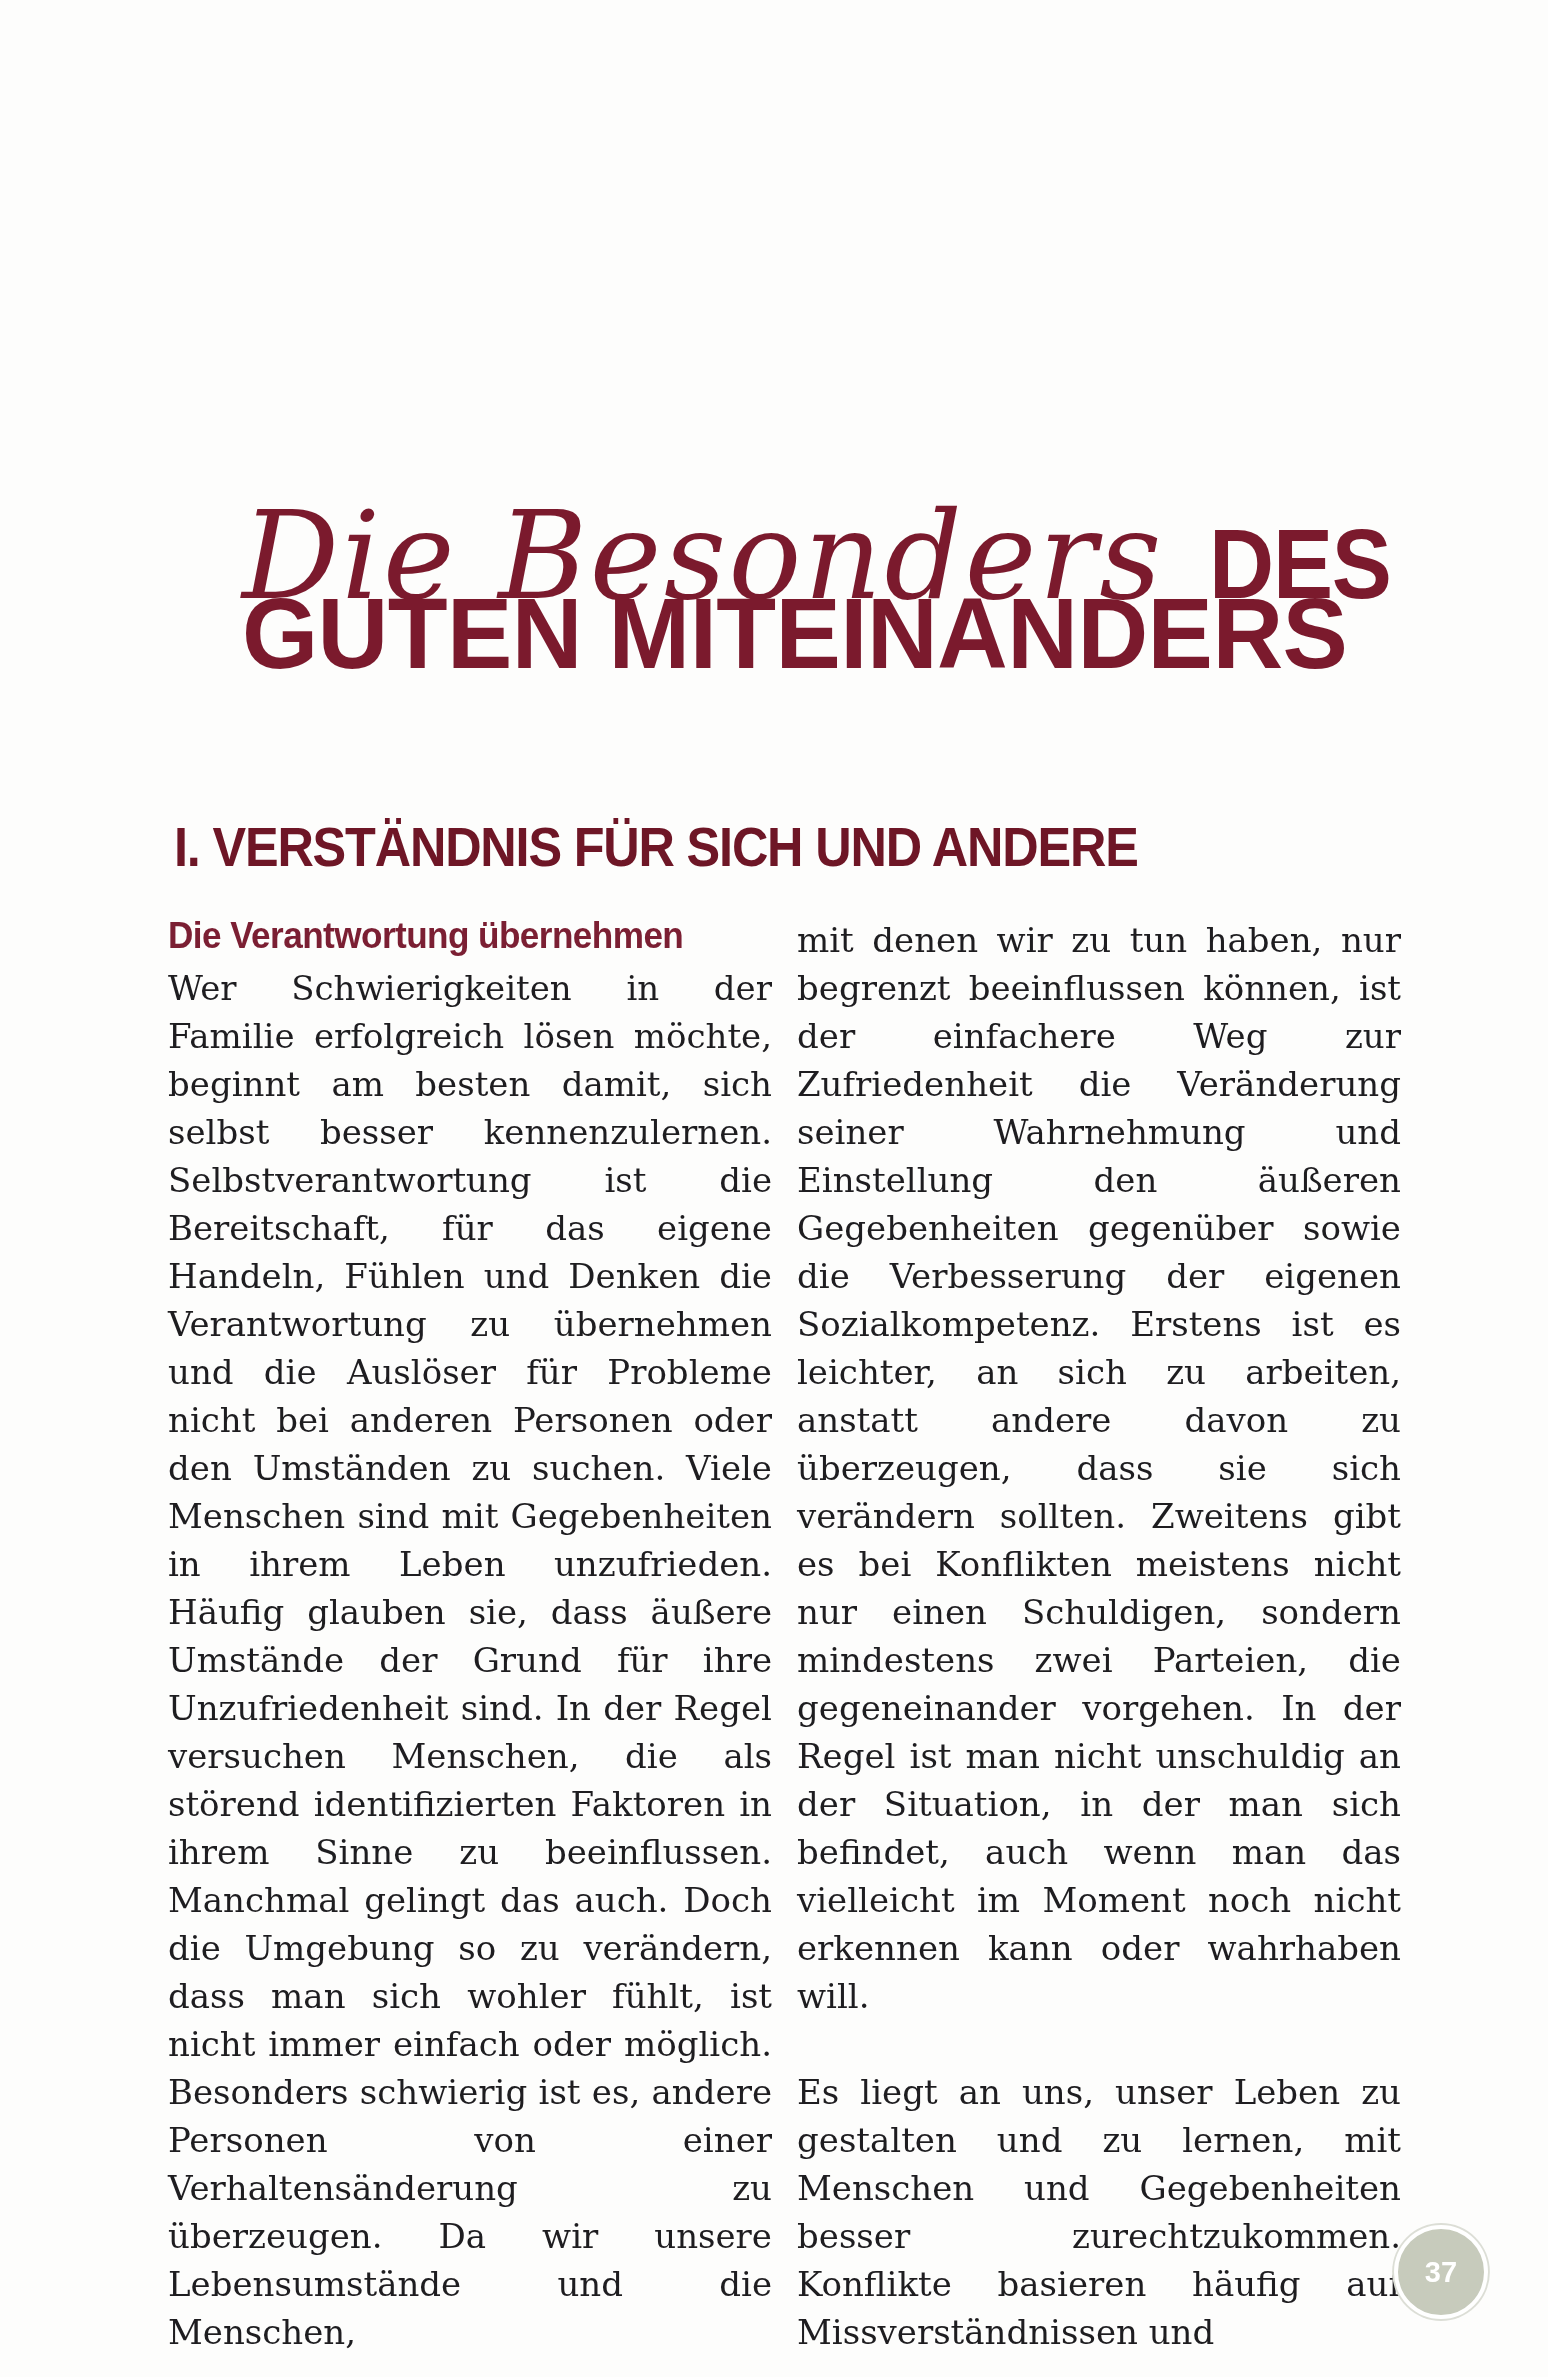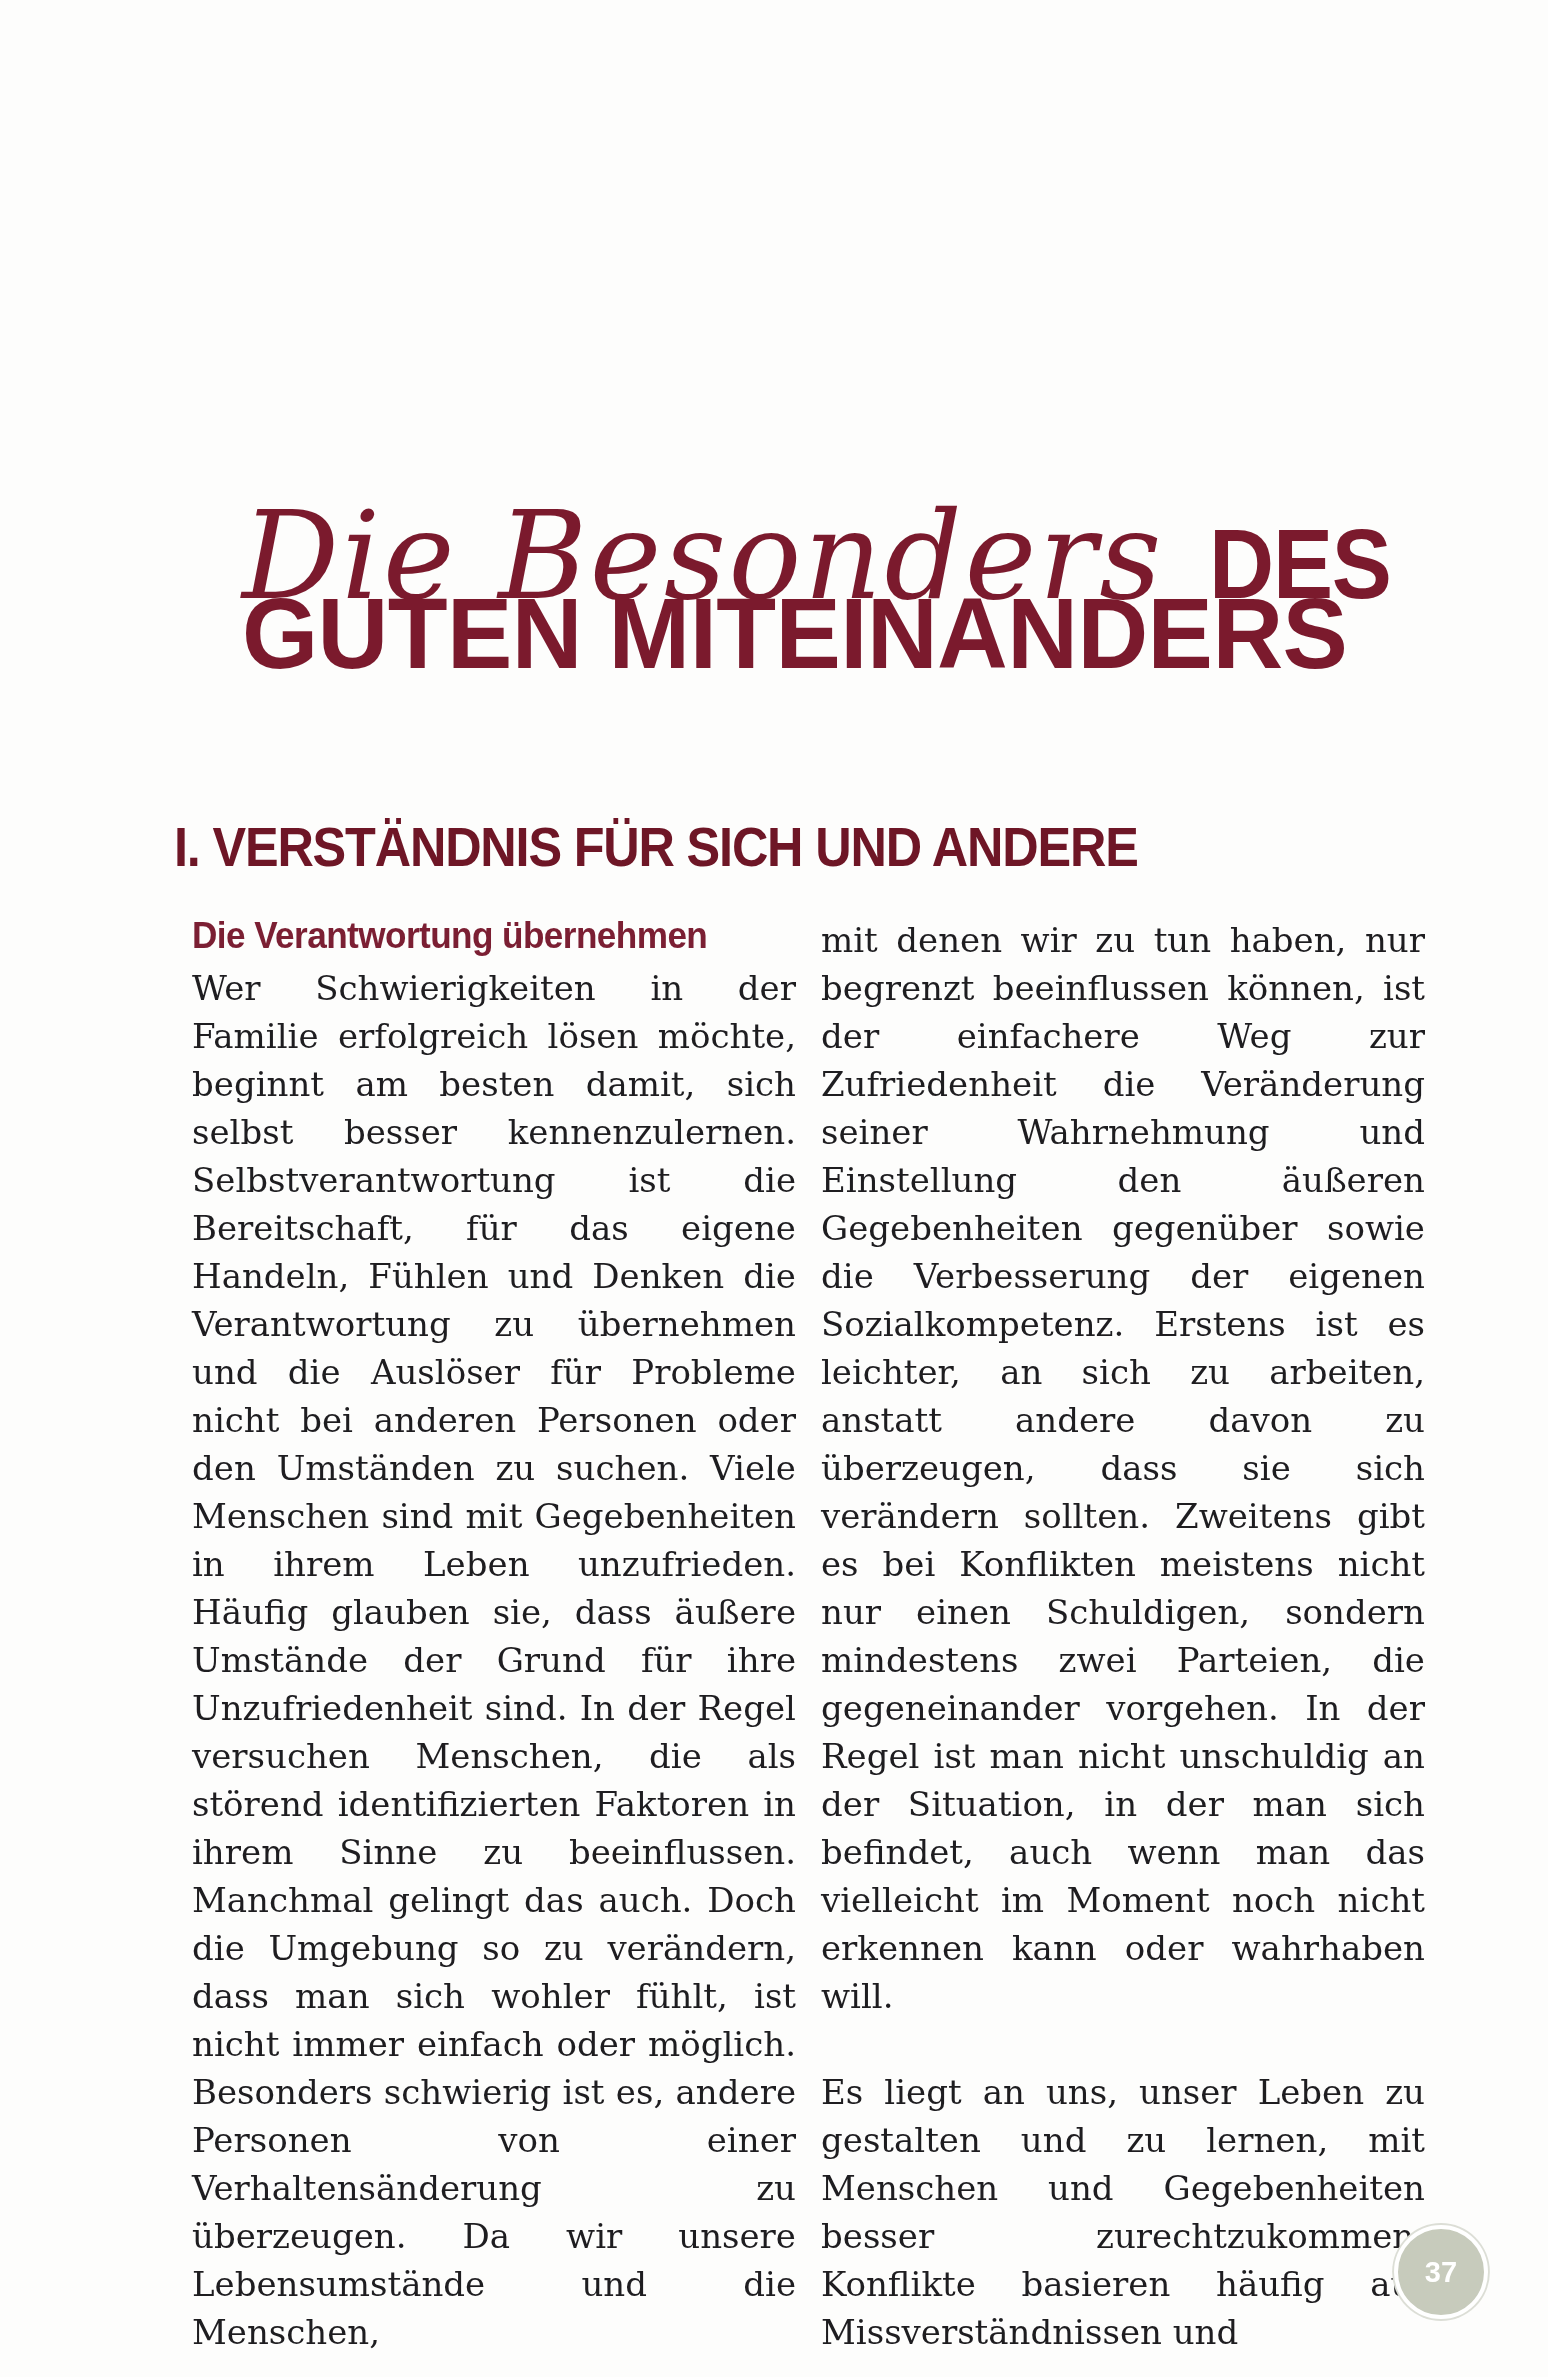--- a/index.html
+++ b/index.html
@@ -72,21 +72,21 @@
     font-size:56px;
     letter-spacing:-1.3px;
     color:var(--heading-maroon,#6e1626);
     transform:scaleX(.9);
     transform-origin:left top;
     white-space:nowrap;
   }
   
   .columns{
     position:absolute;
-    left:192px;
+    left:168px;
     top:916px;
     width:1233px;
     display:flex;
     gap:25px;
   }
   .col{
     flex:1 1 0;
     min-width:0;
     text-align:justify;
     font-size:34px;

